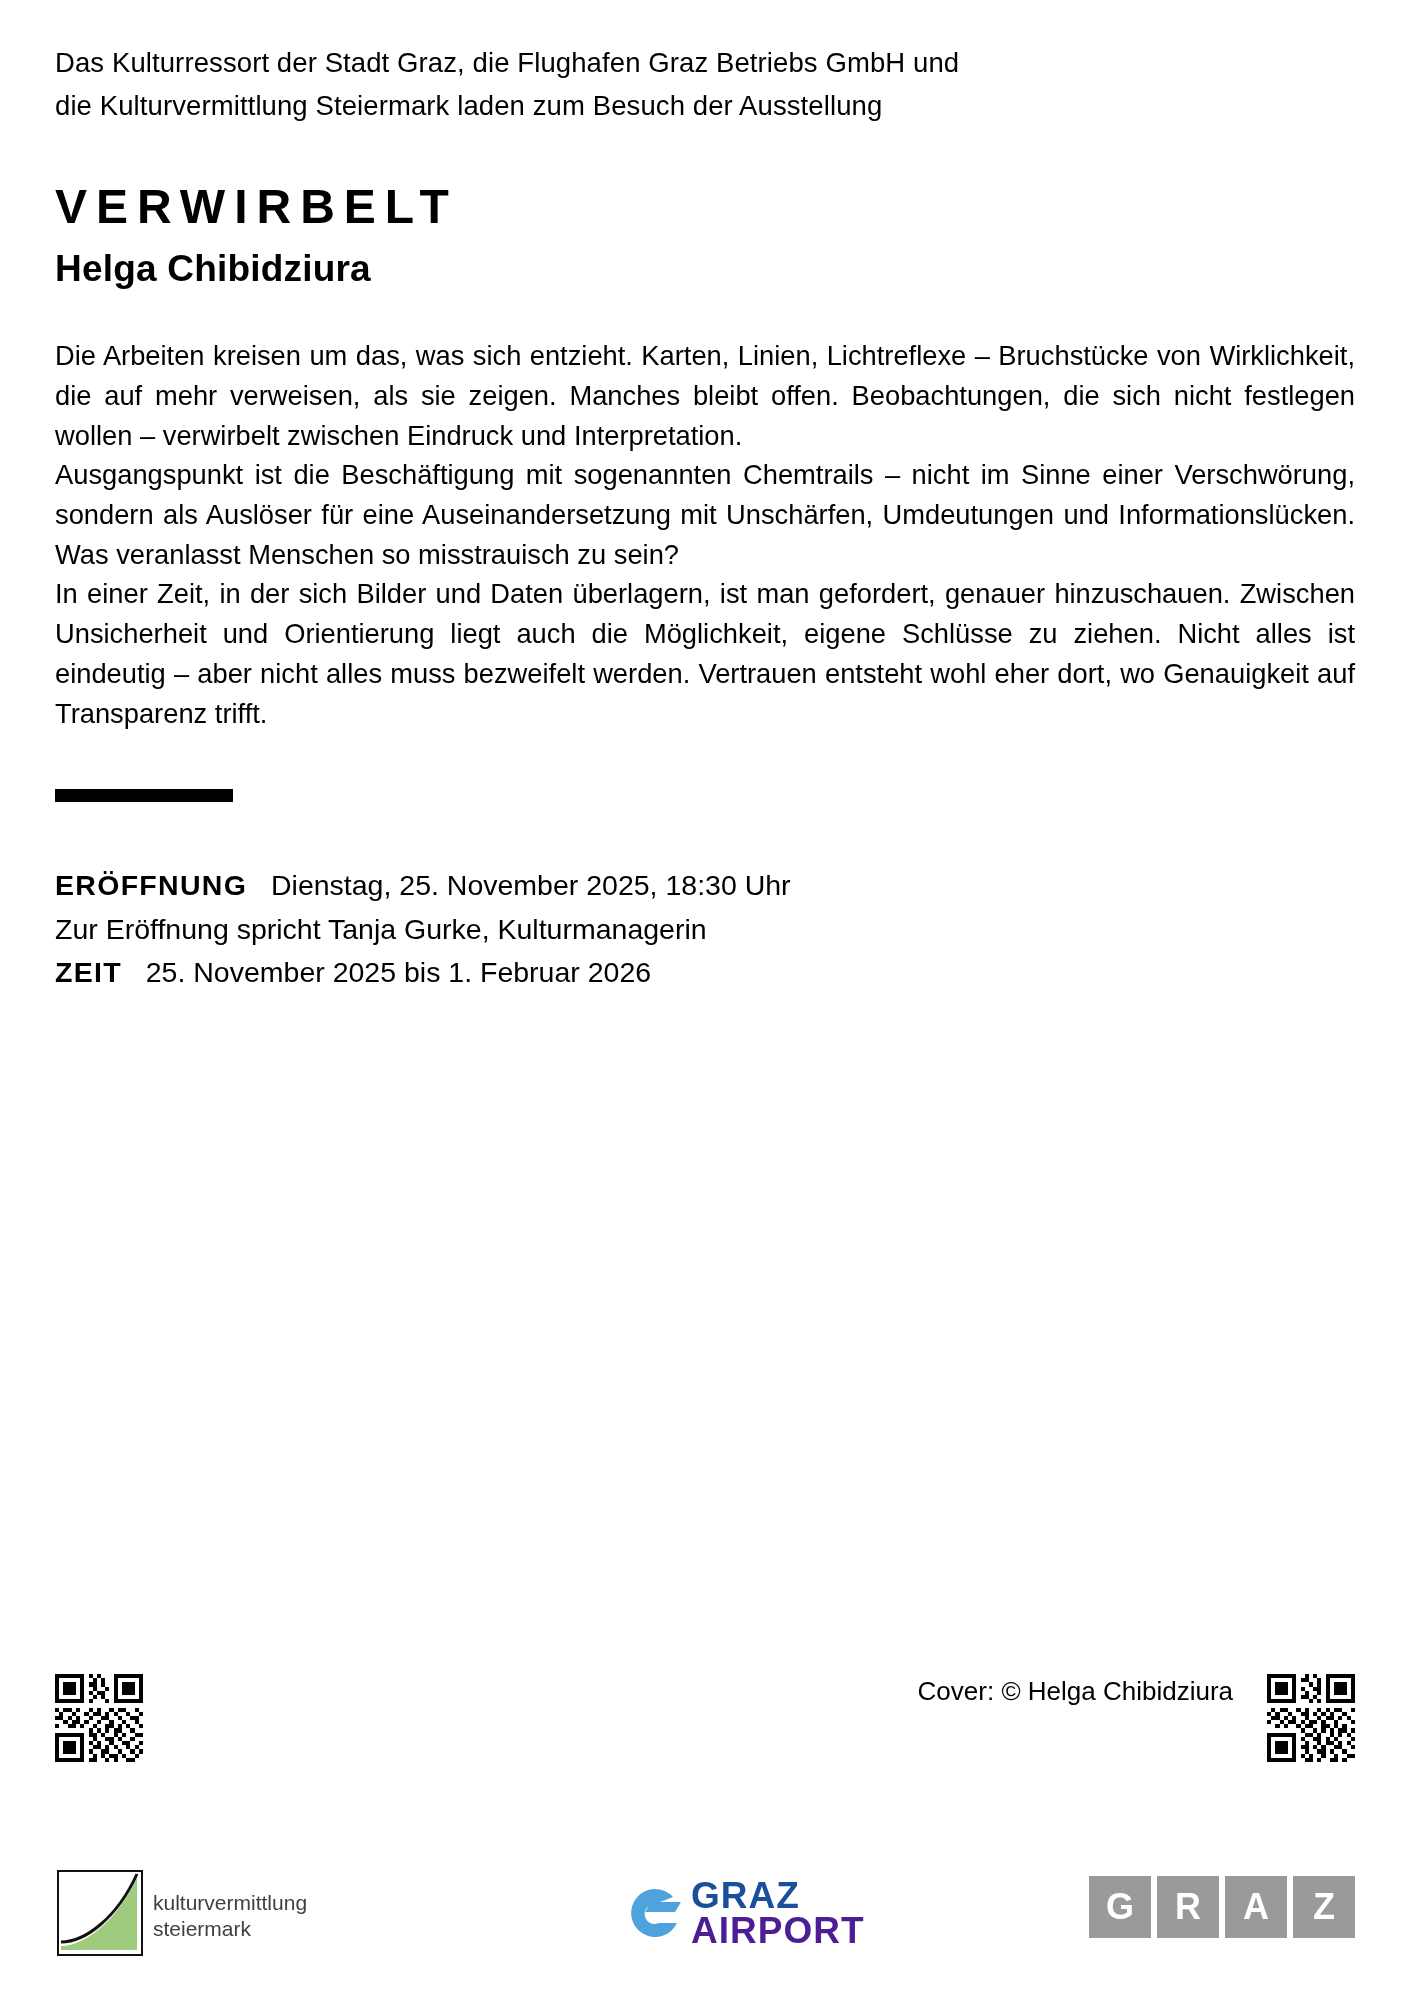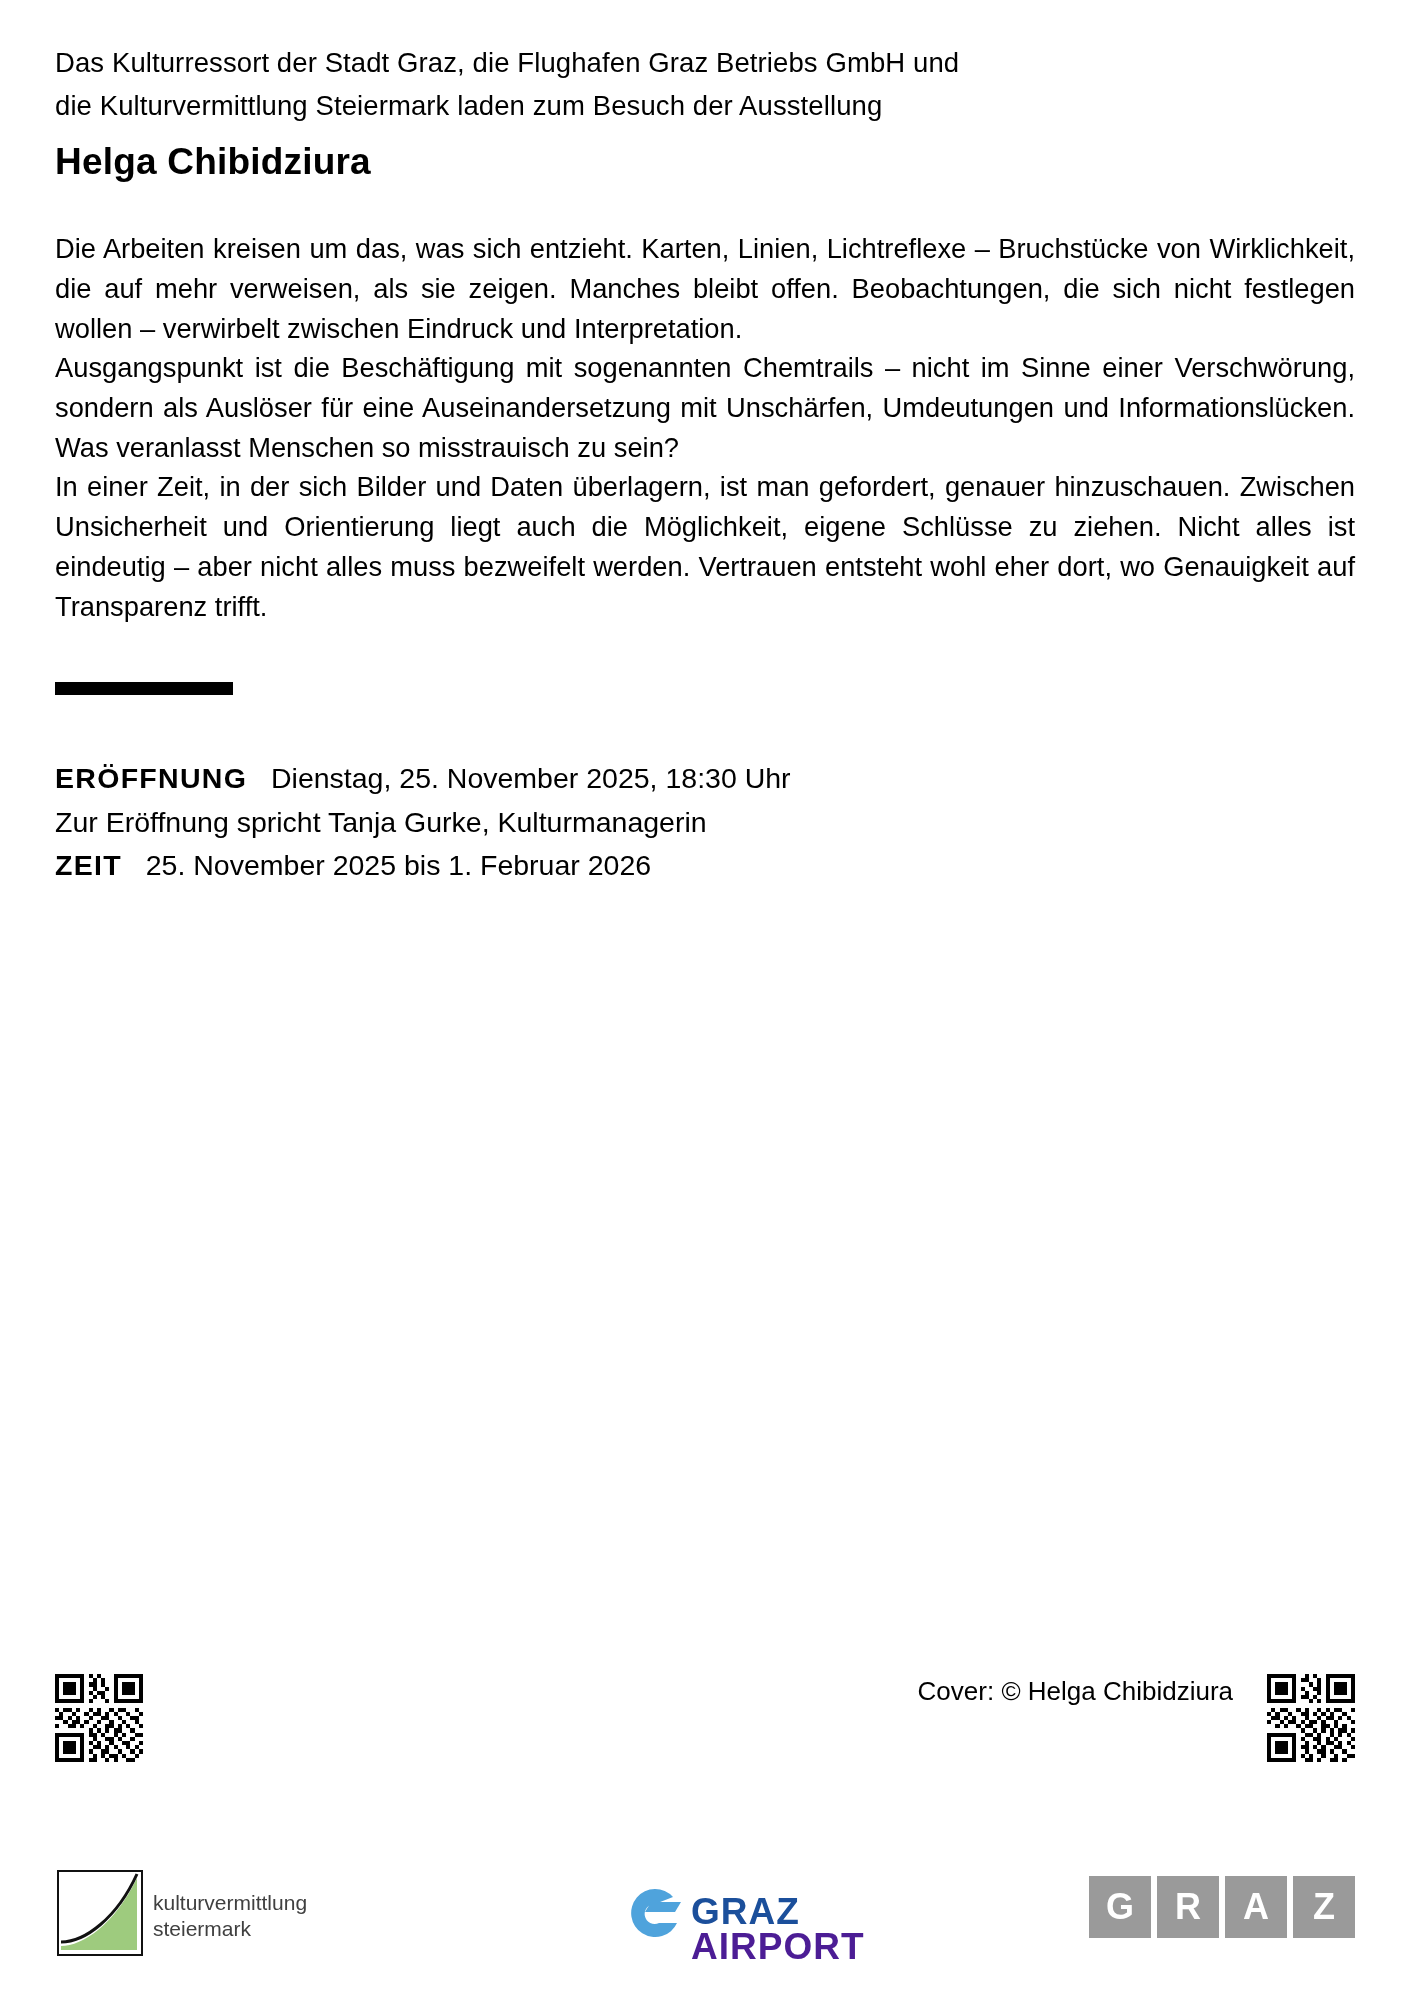--- a/index.html
+++ b/index.html
@@ -174,21 +174,21 @@
   .logo-ga .swirl {
     position: absolute;
     left: 0;
     top: 6px;
     width: 74px;
     height: 68px;
   }
   .logo-ga .ga-text {
     position: absolute;
     left: 76px;
-    top: 20px;
+    top: 4px;
     font-family: "Liberation Sans", sans-serif;
     font-weight: bold;
     font-size: 37px;
     line-height: 0.95;
     letter-spacing: 1px;
   }
   .logo-ga .ga-graz { color: #1B4F9B; }
   .logo-ga .ga-airport { color: #4c1d95; }
 
   
@@ -217,20 +217,21 @@
 
 <div class="page">
 
   <div class="content">
 
     <div class="intro">
       <div>Das Kulturressort der Stadt Graz, die Flughafen Graz Betriebs GmbH und</div>
       <div>die Kulturvermittlung Steiermark laden zum Besuch der Ausstellung</div>
     </div>
 
+    <div class="title">VERWIRBELT</div>
     <div class="artist">Helga Chibidziura</div>
 
     <div class="body-text">
       <p class="para-justify">Die Arbeiten kreisen um das, was sich entzieht. Karten, Linien, Lichtreflexe – Bruchstücke von Wirklichkeit, die auf mehr verweisen, als sie zeigen. Manches bleibt offen. Beobachtungen, die sich nicht festlegen wollen – verwirbelt zwischen Eindruck und Interpretation.</p>
       <p class="para-justify">Ausgangspunkt ist die Beschäftigung mit sogenannten Chemtrails – nicht im Sinne einer Verschwörung, sondern als Auslöser für eine Auseinandersetzung mit Unschärfen, Umdeutungen und Informationslücken. Was veranlasst Menschen so misstrauisch zu sein?</p>
       <p class="para-justify">In einer Zeit, in der sich Bilder und Daten überlagern, ist man gefordert, genauer hinzuschauen. Zwischen Unsicherheit und Orientierung liegt auch die Möglichkeit, eigene Schlüsse zu ziehen. Nicht alles ist eindeutig – aber nicht alles muss bezweifelt werden. Vertrauen entsteht wohl eher dort, wo Genauigkeit auf Transparenz trifft.</p>
     </div>
 
     <div class="rule"></div>
 

